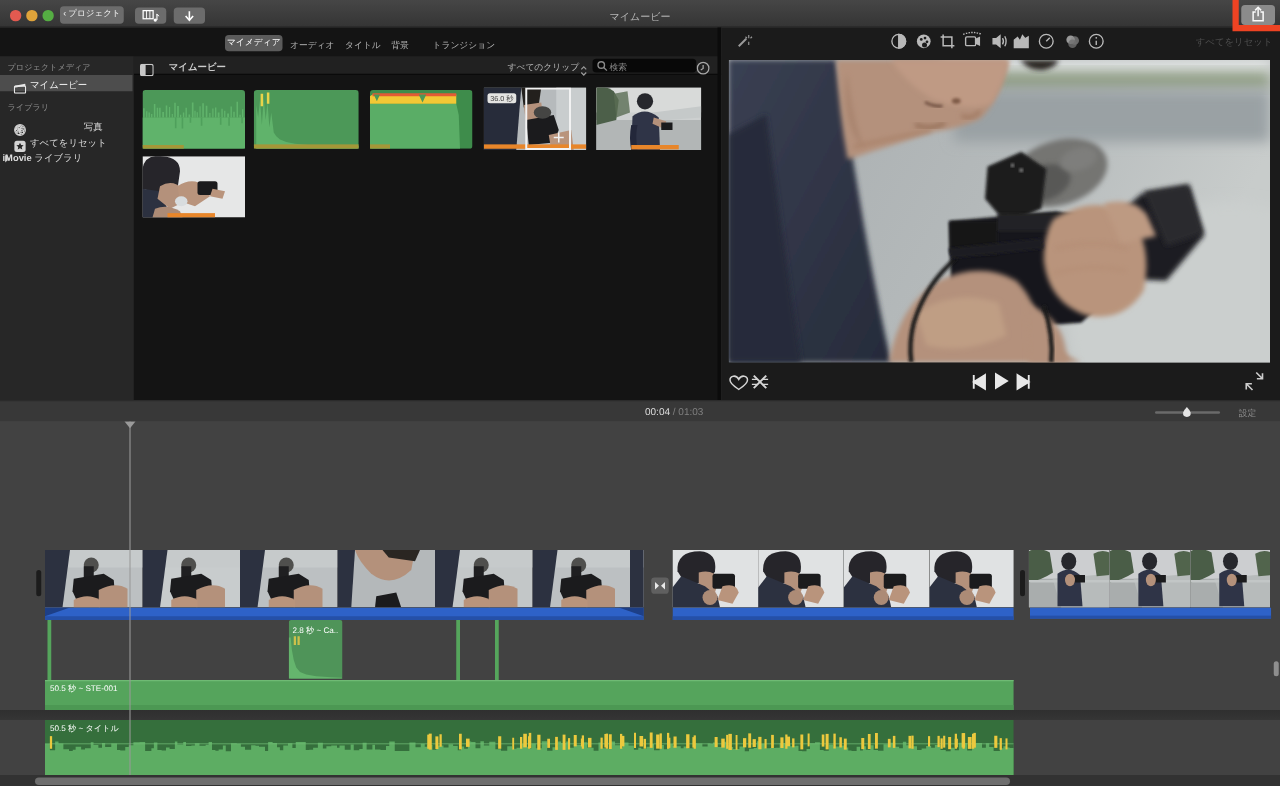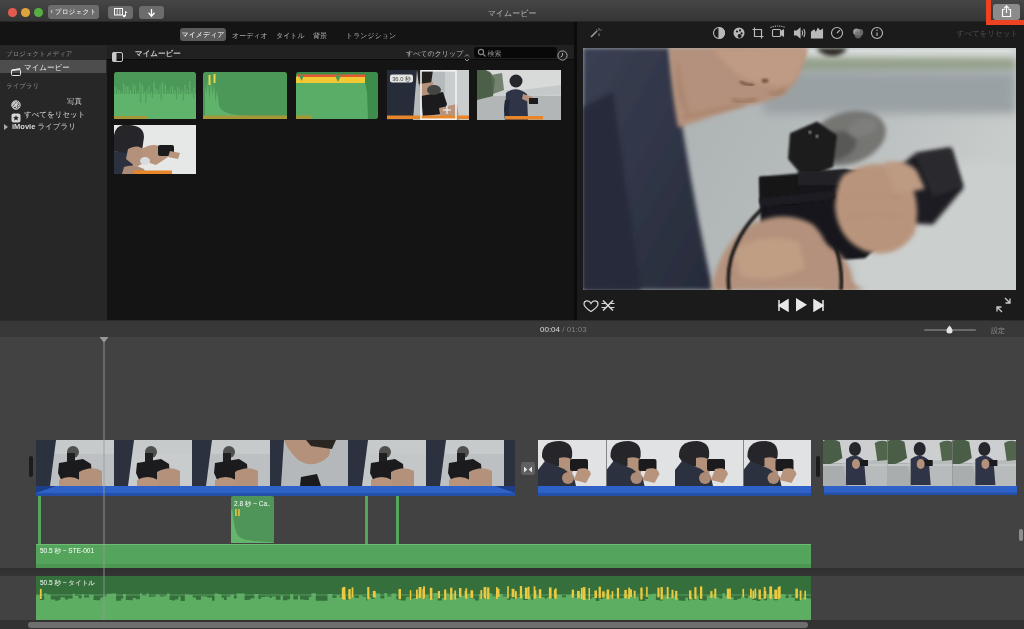--- a/index.html
+++ b/index.html
@@ -104,21 +104,21 @@
   </div>
   <div class="abs" style="left:24px;top:97px;color:#dddddd;font-size:7.5px;margin-left:43px;">写真</div>
   <div class="abs" style="left:11px;top:109px;width:10px;height:10px;">
     <svg width="10" height="10">
         <rect x="0.5" y="0.5" width="9" height="9" rx="2" fill="#d4d4d4"></rect>
         <path d="M5,2.2 L5.9,4 L7.9,4.2 L6.4,5.6 L6.8,7.6 L5,6.6 L3.2,7.6 L3.6,5.6 L2.1,4.2 L4.1,4 Z" fill="#272727"></path>
       </svg>
   </div>
   <div class="abs" style="left:24px;top:110px;color:#dddddd;font-size:7.5px;">すべてをリセット</div>
   <div class="abs" style="left:4px;top:123.5px;width:0;height:0;border-left:4px solid #aaaaaa;border-top:3px solid transparent;border-bottom:3px solid transparent;"></div>
-  <div class="abs" style="left:12px;top:122px;color:#dddddd;font-size:7.5px;font-weight:bold;">iMovie <span style="font-weight:normal">ライブラリ</span></div>
+  <div class="abs" style="left:2px;top:122px;color:#dddddd;font-size:7.5px;font-weight:bold;">iMovie <span style="font-weight:normal">ライブラリ</span></div>
 <svg class="abs" style="left:114px;top:72px;" width="82" height="47" viewBox="0 0 82 47">
       <rect width="82" height="47" rx="2.5" fill="#4c9858"></rect>
       <rect x="0" y="22" width="82" height="25" fill="#60b36b"></rect>
       <path d="M0.5,22 L0.5,14.6 L1.7,14.6 L1.7,22 Z M2.9,22 L2.9,16.9 L3.9,16.9 L3.9,22 Z M4.8,22 L4.8,17.9 L5.9,17.9 L5.9,22 Z M6.8,22 L6.8,19.1 L7.9,19.1 L7.9,22 Z M9.1,22 L9.1,11.2 L10.3,11.2 L10.3,22 Z M11.4,22 L11.4,14.1 L12.5,14.1 L12.5,22 Z M13.3,22 L13.3,14.2 L14.5,14.2 L14.5,22 Z M15.8,22 L15.8,17.6 L17.2,17.6 L17.2,22 Z M18.6,22 L18.6,12.4 L19.8,12.4 L19.8,22 Z M21.2,22 L21.2,13.6 L22.1,13.6 L22.1,22 Z M23.4,22 L23.4,19.2 L24.3,19.2 L24.3,22 Z M25.4,22 L25.4,10.1 L26.6,10.1 L26.6,22 Z M27.7,22 L27.7,12.8 L29.1,12.8 L29.1,22 Z M30.0,22 L30.0,19.8 L31.0,19.8 L31.0,22 Z M32.3,22 L32.3,17.9 L33.4,17.9 L33.4,22 Z M34.4,22 L34.4,14.1 L35.5,14.1 L35.5,22 Z M36.8,22 L36.8,19.6 L38.1,19.6 L38.1,22 Z M39.5,22 L39.5,10.0 L40.8,10.0 L40.8,22 Z M41.5,22 L41.5,16.5 L42.5,16.5 L42.5,22 Z M43.3,22 L43.3,17.7 L44.3,17.7 L44.3,22 Z M45.6,22 L45.6,13.0 L46.5,13.0 L46.5,22 Z M47.8,22 L47.8,10.5 L49.1,10.5 L49.1,22 Z M50.6,22 L50.6,12.6 L51.9,12.6 L51.9,22 Z M53.4,22 L53.4,18.3 L54.4,18.3 L54.4,22 Z M55.8,22 L55.8,14.8 L56.8,14.8 L56.8,22 Z M58.0,22 L58.0,14.0 L59.1,14.0 L59.1,22 Z M60.2,22 L60.2,17.9 L61.6,17.9 L61.6,22 Z M63.1,22 L63.1,14.9 L64.2,14.9 L64.2,22 Z M65.3,22 L65.3,16.6 L66.3,16.6 L66.3,22 Z M67.7,22 L67.7,18.8 L69.2,18.8 L69.2,22 Z M70.4,22 L70.4,13.1 L71.5,13.1 L71.5,22 Z M72.6,22 L72.6,17.4 L73.8,17.4 L73.8,22 Z M75.2,22 L75.2,9.3 L76.4,9.3 L76.4,22 Z M77.5,22 L77.5,19.7 L78.6,19.7 L78.6,22 Z M79.6,22 L79.6,15.3 L80.7,15.3 L80.7,22 Z " fill="#60b36b"></path>
       <path d="M25.9,22 L25.9,30.5 L27.2,30.5 L27.2,22 Z M31.3,22 L31.3,30.8 L32.6,30.8 L32.6,22 Z M37.7,22 L37.7,26.2 L39.0,26.2 L39.0,22 Z M46.6,22 L46.6,28.6 L47.9,28.6 L47.9,22 Z M61.9,22 L61.9,27.8 L63.2,27.8 L63.2,22 Z M68.6,22 L68.6,28.6 L69.9,28.6 L69.9,22 Z M79.0,22 L79.0,26.5 L80.3,26.5 L80.3,22 Z " fill="#4fa05c"></path>
       <rect x="0" y="44" width="33" height="3" fill="#a49738"></rect>
     </svg>
     <svg class="abs" style="left:203px;top:72px;" width="84" height="47" viewBox="0 0 84 47">
       <rect width="84" height="47" rx="2.5" fill="#4c9858"></rect>
       <path d="M2,47 L2,12 L3.5,22 L5,8 L6.5,28 L8,6 L9.5,24 L11,10 L12.5,30 L14,18 L16,34 L18,37 L21,39.5 L26,41.5 L33,43 L44,44 L60,44.5 L84,44.8 L84,47 Z" fill="#60b36b"></path>
@@ -308,21 +308,21 @@
         <path d="M202,9 L202,20 M211,9 L202,14.5 L211,20 Z" stroke="#e8e8e8" stroke-width="1.5"></path>
         <path d="M219,7 L230,13.8 L219,20.6 Z"></path>
         <path d="M246,9 L246,20 M237,9 L246,14.5 L237,20 Z" stroke="#e8e8e8" stroke-width="1.5"></path>
       </g>
       <g stroke="#cccccc" stroke-width="1.3" fill="none">
         <path d="M428,10 L433,15 M433,10.5 L433,15 L428.5,15" transform="translate(0,-3)"></path>
         <path d="M425,18 L420,13 M420,17.5 L420,13 L424.5,13" transform="translate(0,3)"></path>
       </g>
     </svg>
   <div class="abs" style="left:0;top:320px;width:1024px;height:17px;background:#383838;border-top:1px solid #2b2b2b;">
-    <span style="position:absolute;left:492px;top:4px;font-size:8px;color:#dddddd;padding-left:48px;">00:04 <span style="color:#808080">/ 01:03</span></span>
+    <span style="position:absolute;left:468px;top:4px;font-size:8px;color:#dddddd;padding-left:48px;">00:04 <span style="color:#808080">/ 01:03</span></span>
     <span style="position:absolute;left:991px;top:4.5px;font-size:7px;color:#8e8e8e;">設定</span>
     <div style="position:absolute;left:924px;top:8px;width:52px;height:2px;background:#6a6a6a;border-radius:1px;"></div>
     <svg style="position:absolute;left:945px;top:4px;" width="9" height="9">
         <path d="M4.5,0.5 Q6.5,2.5 7.5,5 Q8,8.5 4.5,8.5 Q1,8.5 1.5,5 Q2.5,2.5 4.5,0.5 Z" fill="#e4e4e4"></path>
       </svg>
   </div>
 <div class="abs" style="left:0;top:337px;width:1024px;height:292px;background:#424242;overflow:hidden;">
       <div class="abs" style="left:29px;top:119px;width:4px;height:21px;background:#1c1c1c;border-radius:2px;"></div>
       <div class="abs" style="left:816px;top:119px;width:4px;height:21px;background:#1c1c1c;border-radius:2px;"></div>
       <svg class="abs" style="left:36px;top:103px;" width="479" height="46" viewBox="0 0 479 46">

